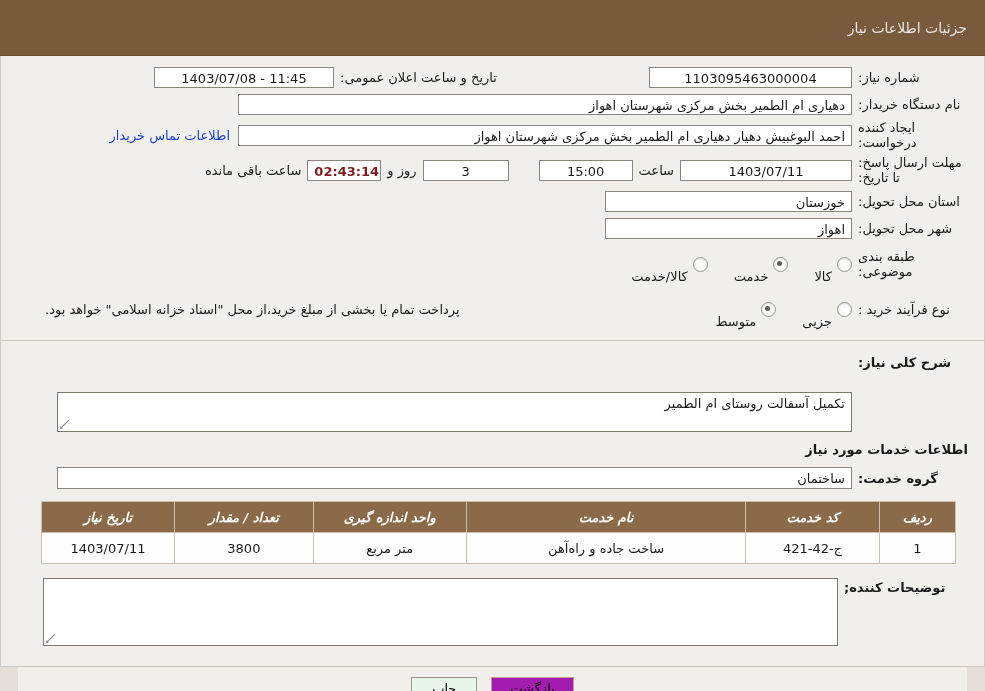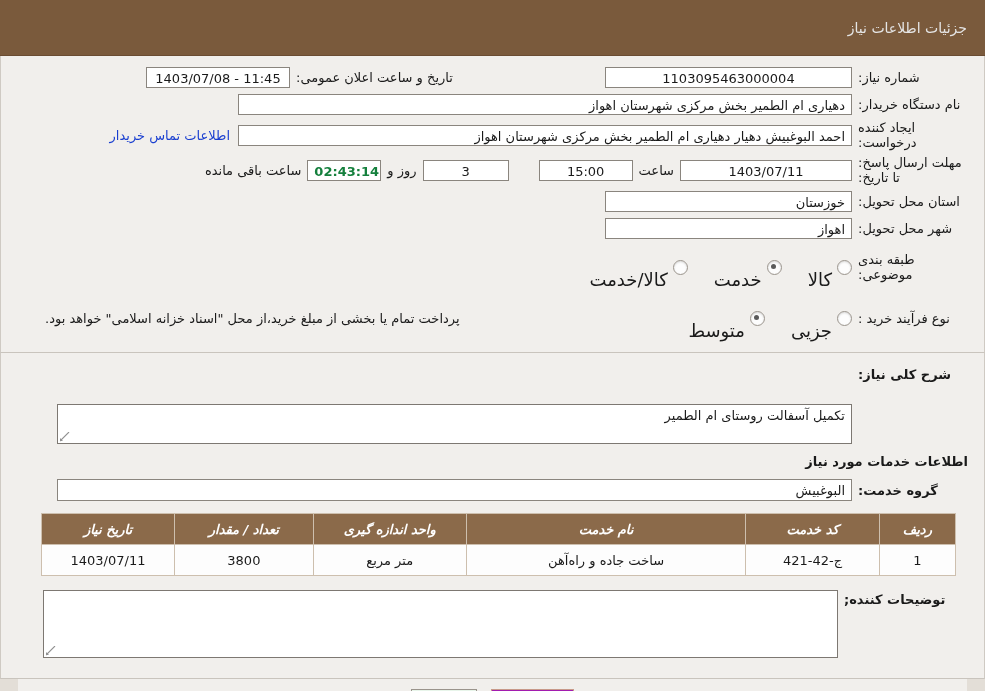--- a/index.html
+++ b/index.html
@@ -150,21 +150,21 @@
   .radio.checked::after {
     content: "";
     position: absolute;
     width: 5px;
     height: 5px;
     border-radius: 50%;
     background: #5a5a5a;
     left: 3px;
     top: 3px;
   }
-  .radio-lbl { font-size: 18px; margin-top: 25px; }
+  .radio-lbl { font-size: 13px; margin-top: 25px; }
   
   .panel-mid {
     padding: 12px 14px 8px 14px;
   }
   .desc-row {
     display: flex;
     align-items: flex-start;
   }
   .desc-lbl {
     width: 118px;
@@ -321,23 +321,23 @@
       <path d="M46 3 L88 16 C88 60 72 92 46 106 C20 92 4 60 4 16 Z" fill="none" stroke="#e6ddd4" stroke-width="7"></path>
       <path d="M46 20 L74 29 C74 58 62 80 46 90 C30 80 18 58 18 29 Z" fill="#ece4dc" opacity="0.85"></path>
     </svg>
     <div class="wm-text">AnaTender.net</div>
   </div>
 
   <div class="panel panel-top outer-border">
 
     <div class="row">
       <div class="lbl lbl-w">شماره نیاز:</div>
-      <div class="fld center" style="width:247px;">1103095463000004</div>
+      <div class="fld center" style="width:203px;">1103095463000004</div>
       <div class="lbl" style="width:315px; text-align:left;">تاریخ و ساعت اعلان عمومی:</div>
-      <div class="fld ltr" style="width:144px;">1403/07/08 - 11:45</div>
+      <div class="fld ltr" style="width:180px;">1403/07/08 - 11:45</div>
     </div>
 
     <div class="row">
       <div class="lbl lbl-w">نام دستگاه خریدار:</div>
       <div class="fld" style="width:614px;">دهیاری ام الطمیر بخش مرکزی شهرستان اهواز</div>
     </div>
 
     <div class="row">
       <div class="lbl lbl-w">ایجاد کننده درخواست:</div>
       <div class="fld" style="width:614px;">احمد البوغبیش دهیار دهیاری ام الطمیر بخش مرکزی شهرستان اهواز</div>
@@ -345,21 +345,21 @@
     </div>
 
     <div class="row">
       <div class="lbl lbl-w" style="line-height:15px;">مهلت ارسال پاسخ: تا تاریخ:</div>
       <div class="fld center" style="width:172px;">1403/07/11</div>
       <div class="inline-txt">ساعت</div>
       <div class="fld center" style="width:94px;">15:00</div>
       <div style="width:30px;"></div>
       <div class="fld center" style="width:86px;">3</div>
       <div class="inline-txt">روز و</div>
-      <div class="fld ltr" style="width:74px; color:#15803d; font-weight:bold;">02:43:14</div>
+      <div class="fld ltr" style="width:74px; color:#7f1d1d; font-weight:bold;">02:43:14</div>
       <div class="inline-txt">ساعت باقی مانده</div>
     </div>
 
     <div class="row">
       <div class="lbl lbl-w">استان محل تحویل:</div>
       <div class="fld" style="width:247px;">خوزستان</div>
     </div>
 
     <div class="row">
       <div class="lbl lbl-w">شهر محل تحویل:</div>
@@ -408,21 +408,21 @@
           <path d="M0 9 L9 0" stroke="#6b6b6b" stroke-width="1.1" fill="none"></path>
           <path d="M0 9 L3 9 L0 6 Z" fill="#6b6b6b"></path>
         </svg>
       </div>
     </div>
 
     <div class="section-title">اطلاعات خدمات مورد نیاز</div>
 
     <div class="svc-row">
       <div class="svc-lbl">گروه خدمت:</div>
-      <div class="fld" style="width:795px; height:22px; line-height:22px;">البوغبیش</div>
+      <div class="fld" style="width:795px; height:22px; line-height:22px;">ساختمان</div>
     </div>
 
     <table class="grid">
       <thead>
         <tr>
           <th style="width:38px;">ردیف</th>
           <th style="width:118px;">کد خدمت</th>
           <th style="width:330px;">نام خدمت</th>
           <th style="width:148px;">واحد اندازه گیری</th>
           <th style="width:128px;">تعداد / مقدار</th>

